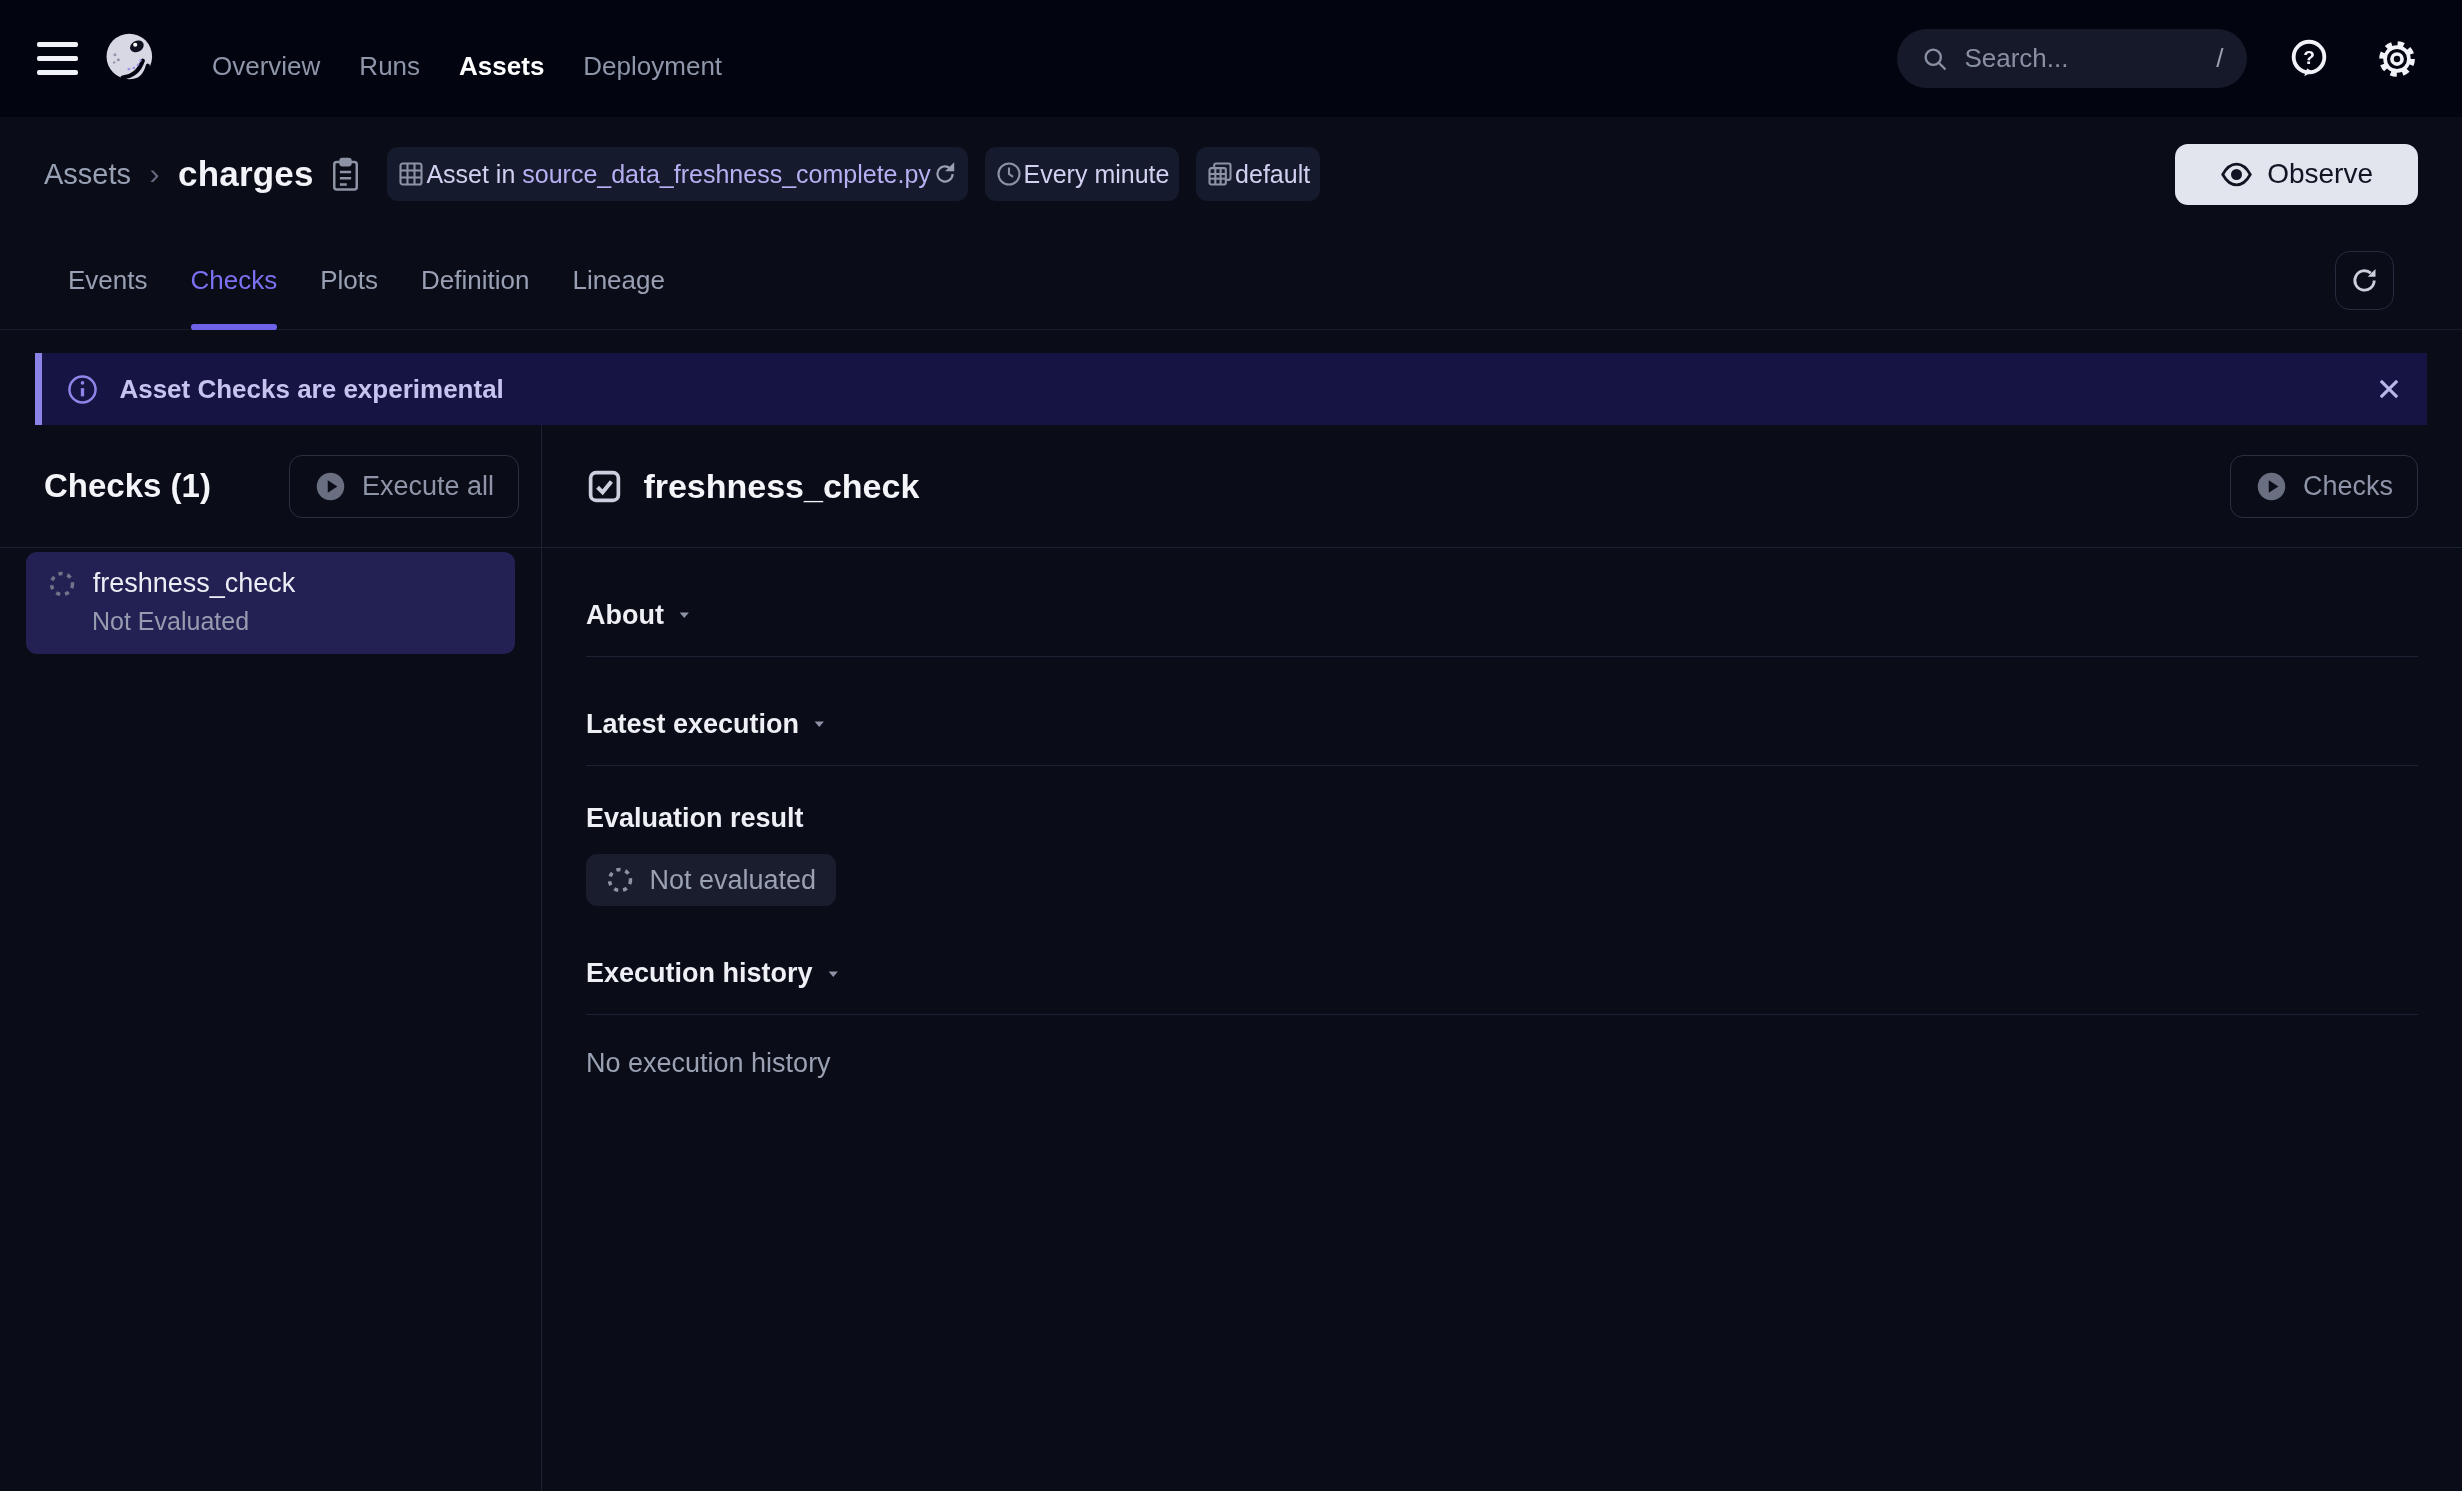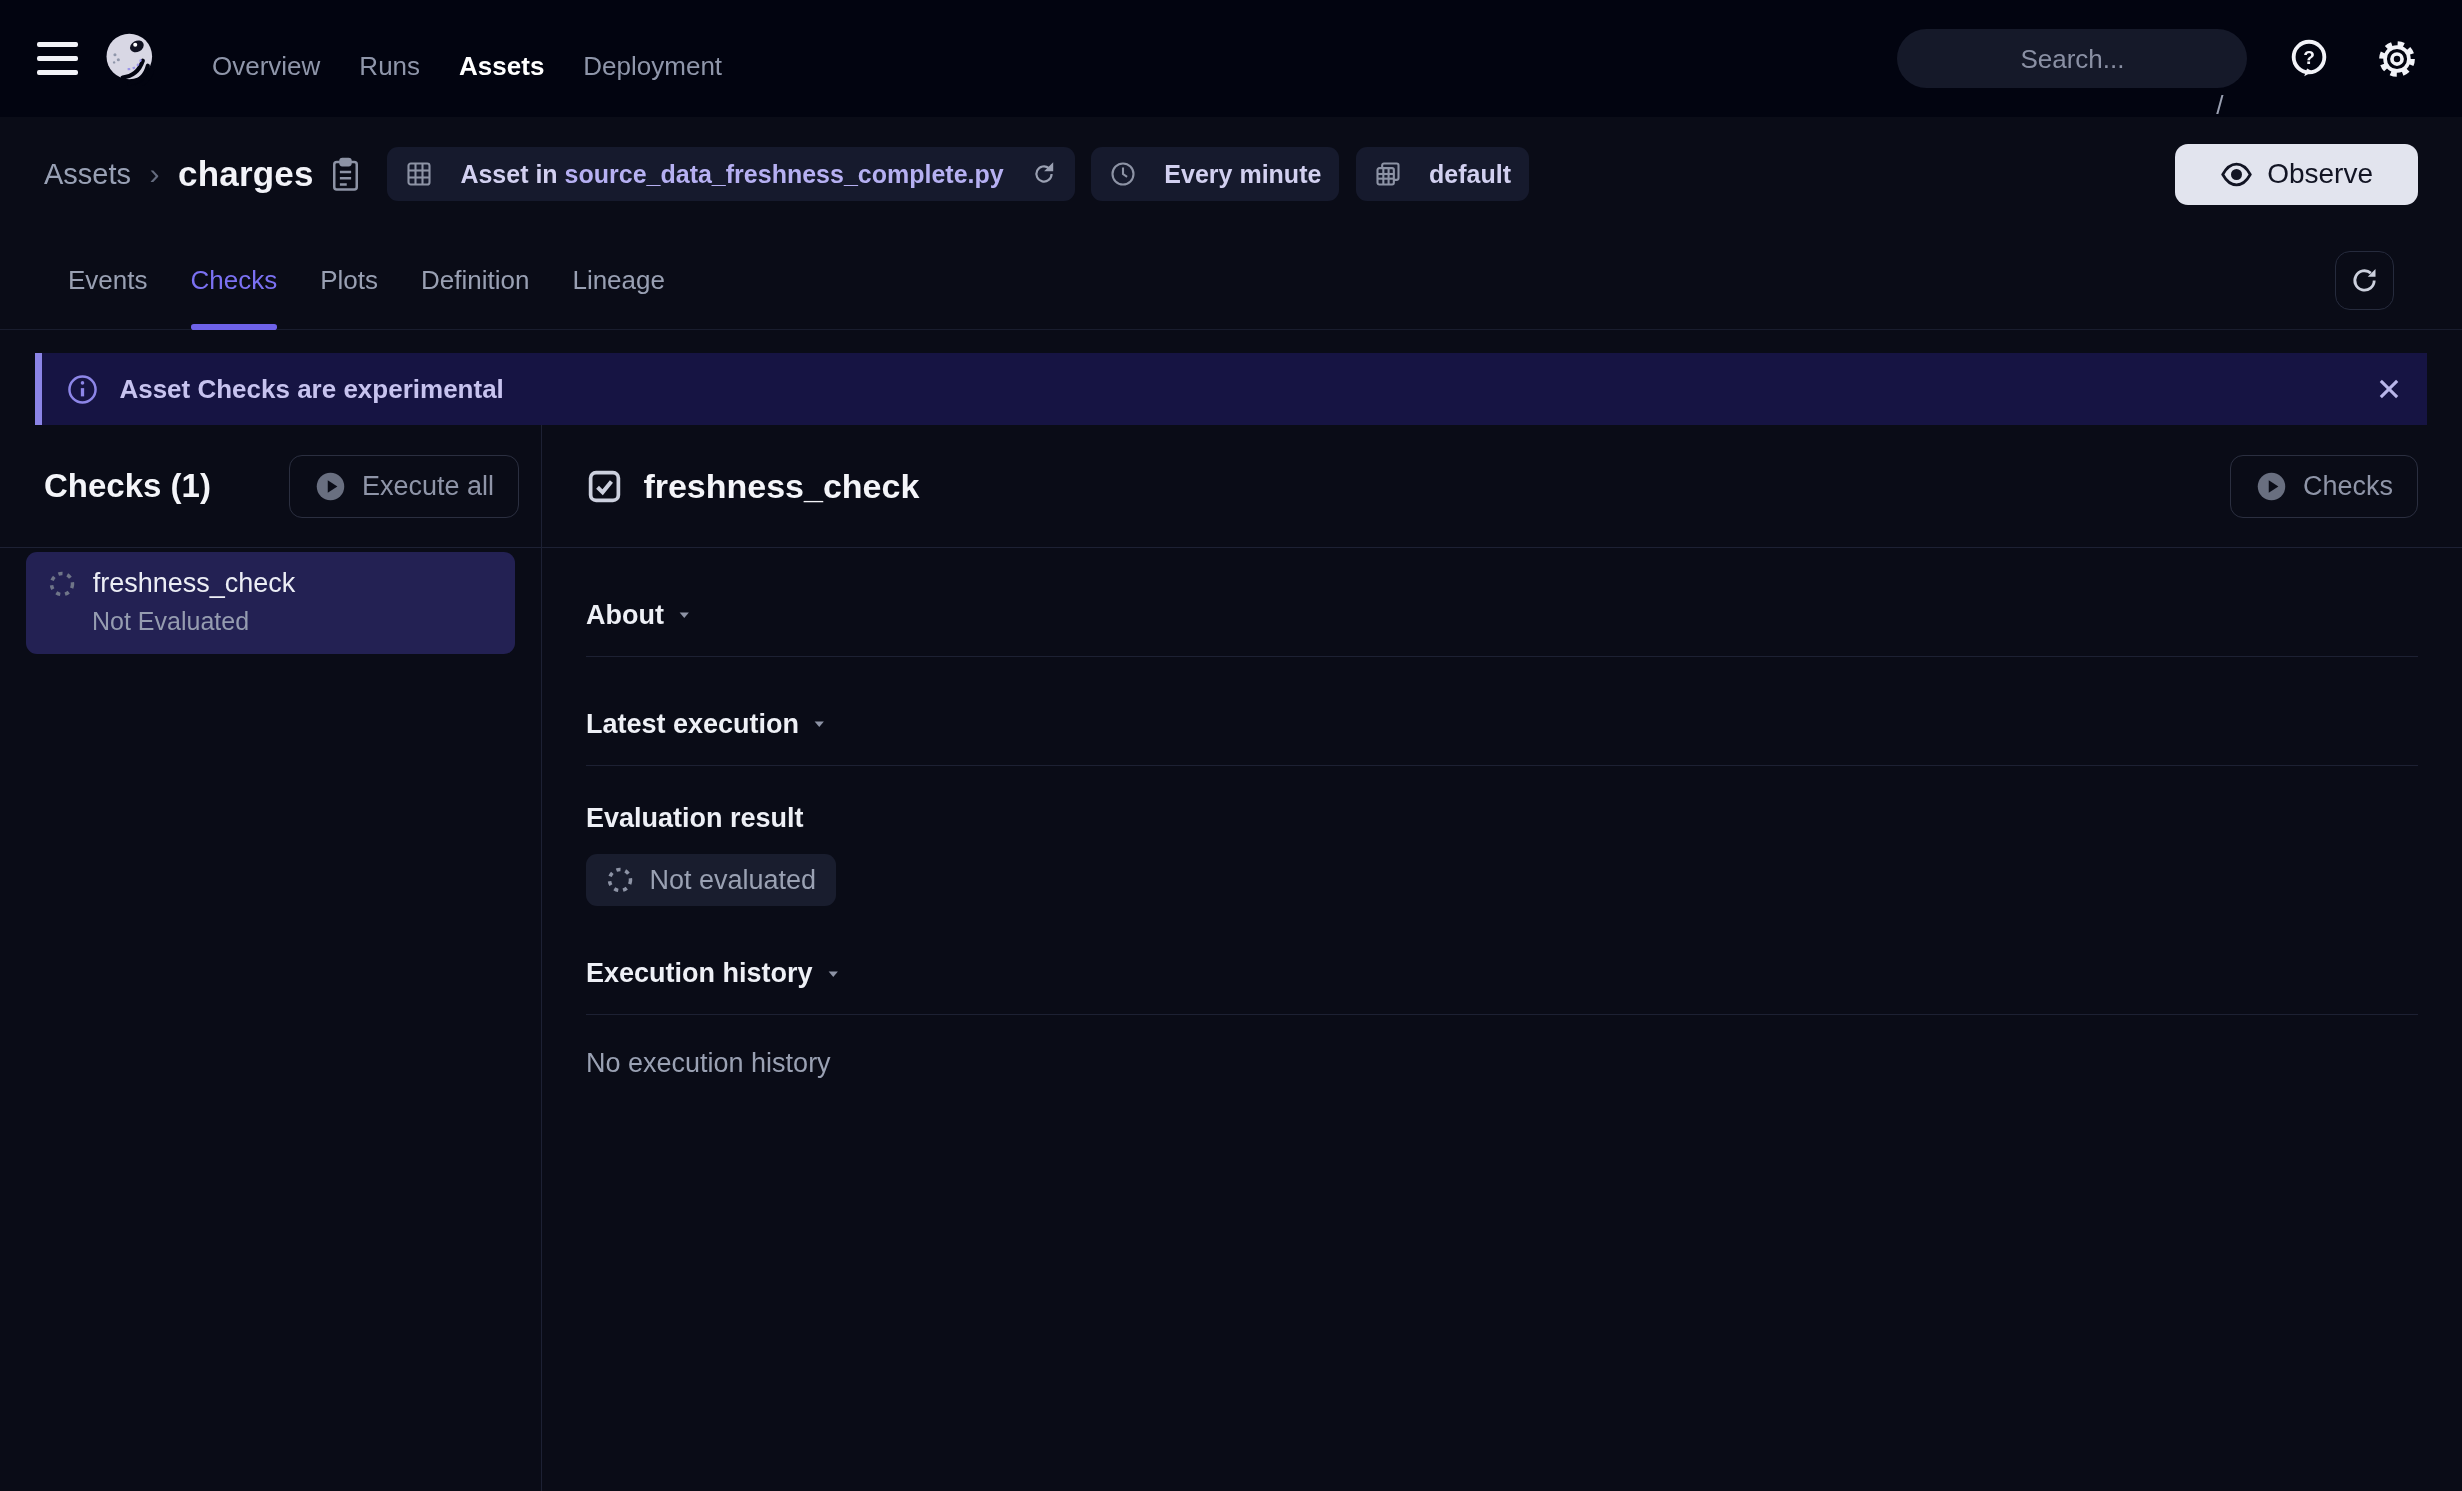--- a/index.html
+++ b/index.html
@@ -18,38 +18,38 @@
     display:flex; align-items:center; padding:0 37px; gap:0;
   }
   .hamburger { width:41px; display:flex; flex-direction:column; gap:8.3px; background:none; border:none; cursor:pointer; margin-right:26px; }
   .hamburger span { display:block; height:5.6px; border-radius:1.9px; background:#f2f3f8; }
   .logo { width:54px; height:54px; margin-right:54px; }
   .topnav nav { display:flex; gap:39px; align-items:center;margin-top:16px; }
   .navlink { font-size:26px; color:#8f96aa; text-decoration:none; font-weight:400; }
   .navlink.active { color:#ffffff; font-weight:700; }
   .search {
     margin-left:auto; width:350px; height:59px; border-radius:31px;
-    background:#151929; display:flex; align-items:center; padding:0 24px; gap:15px; cursor:text;flex-direction:column;
+    background:#151929; display:flex; align-items:center; padding:0 24px; gap:15px; cursor:text;
   }
   .search .ph { font-size:26px; color:#8a90a4; }
   .search .slash { margin-left:auto; font-size:26px; color:#9aa0b2; font-weight:300; }
   .iconbtn { background:none; border:none; cursor:pointer; display:flex; align-items:center; justify-content:center; }
   .helpbtn { margin-left:39px; }
   .gearbtn { margin-left:43px; margin-right:5.6px; }
 
   
   .crumbrow { height:114px; flex:0 0 114px; display:flex; align-items:center; padding:0 44px; }
   .crumb-parent { font-size:29px; color:#98a0b4; text-decoration:none; }
   .crumb-sep { font-size:30px; color:#646b7e; margin:0 18.5px; }
   .page-title { font-size:35px; font-weight:600; color:#f2f3f8; letter-spacing:0.2px; }
   .copybtn { margin-left:16.7px; color:#8d93a5; }
   .tags { display:flex; gap:16.7px; margin-left:26px; align-items:center; }
   .tag {
     height:54px; background:#161a2d; border-radius:11px; display:flex; align-items:center;
-    padding:0 18px; gap:27px; font-size:25px; color:#d2d0f0; cursor:default; white-space:nowrap;font-weight:bold;
+    padding:0 10px; gap:1px; font-size:25px; color:#d2d0f0; cursor:default; white-space:nowrap;
   }
   .tag .tlink { color:#b6b0f2; text-decoration:none; }
   .tag svg { flex:0 0 auto; }
   .observe {
     margin-left:auto; height:61px; padding:0 45px; border:none; border-radius:13px;
     background:#e2e4ee; color:#121423; font-size:28px; font-weight:500;
     display:flex; align-items:center; gap:14px; cursor:pointer;
   }
 
   

